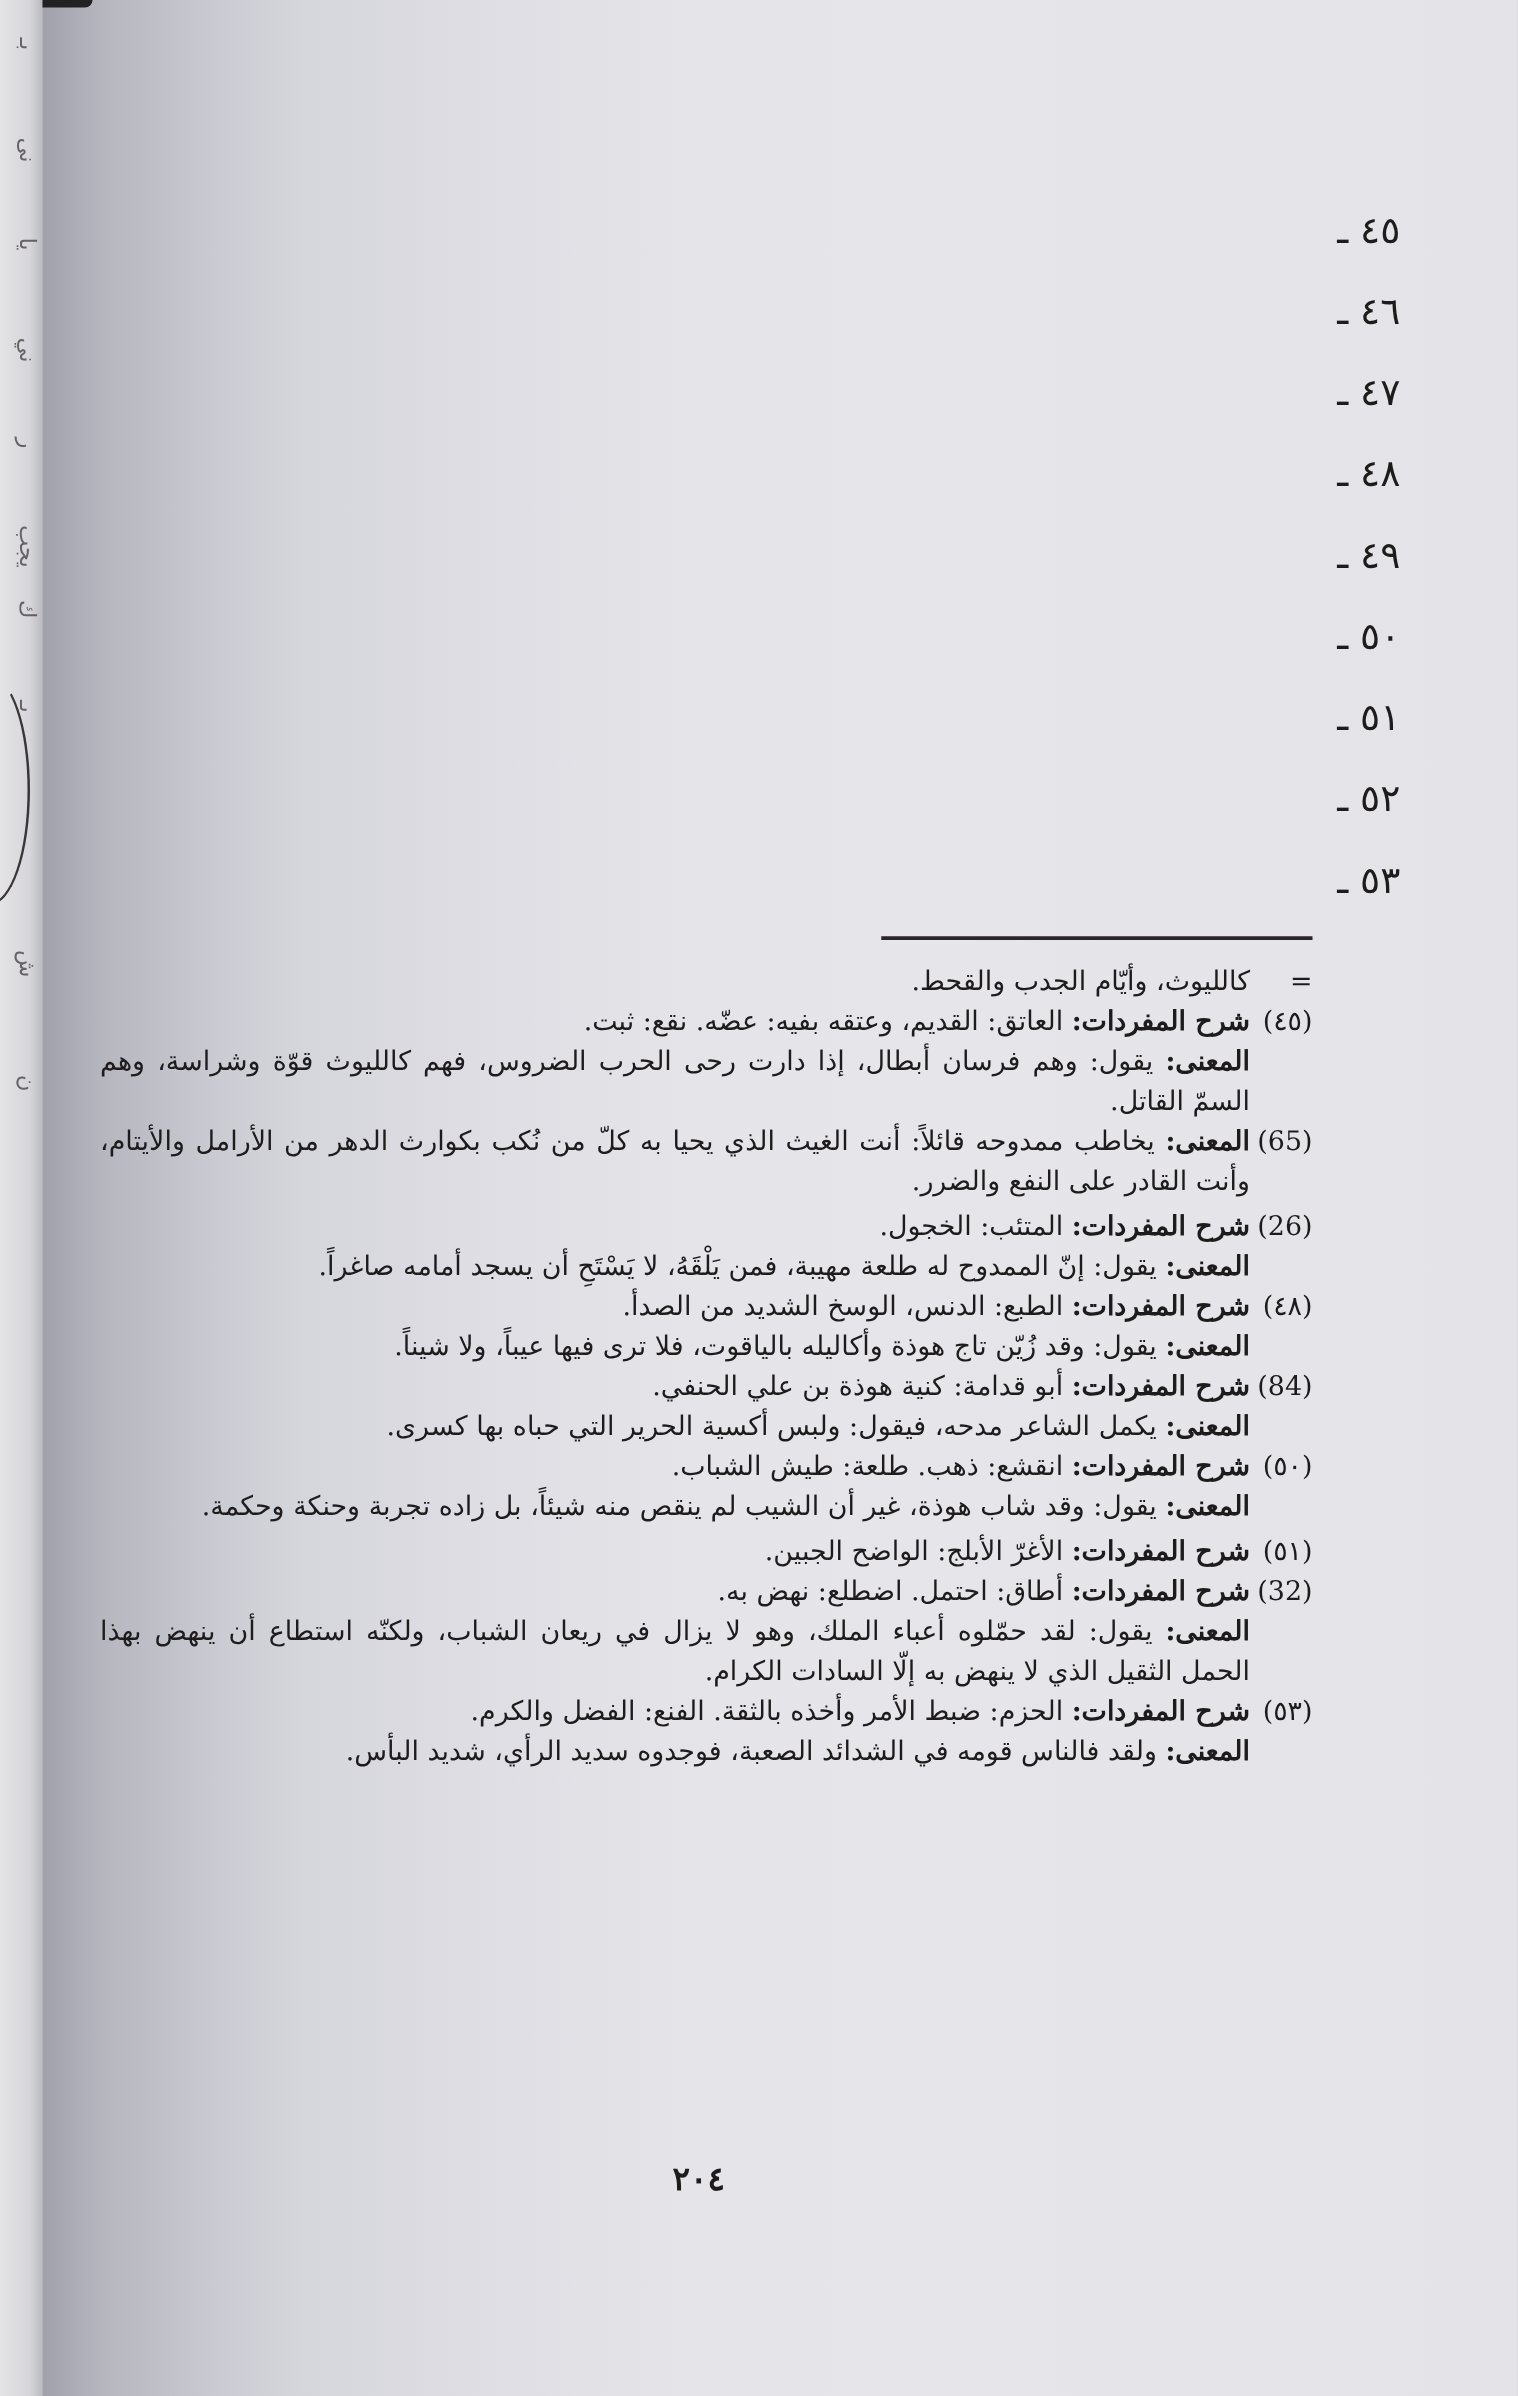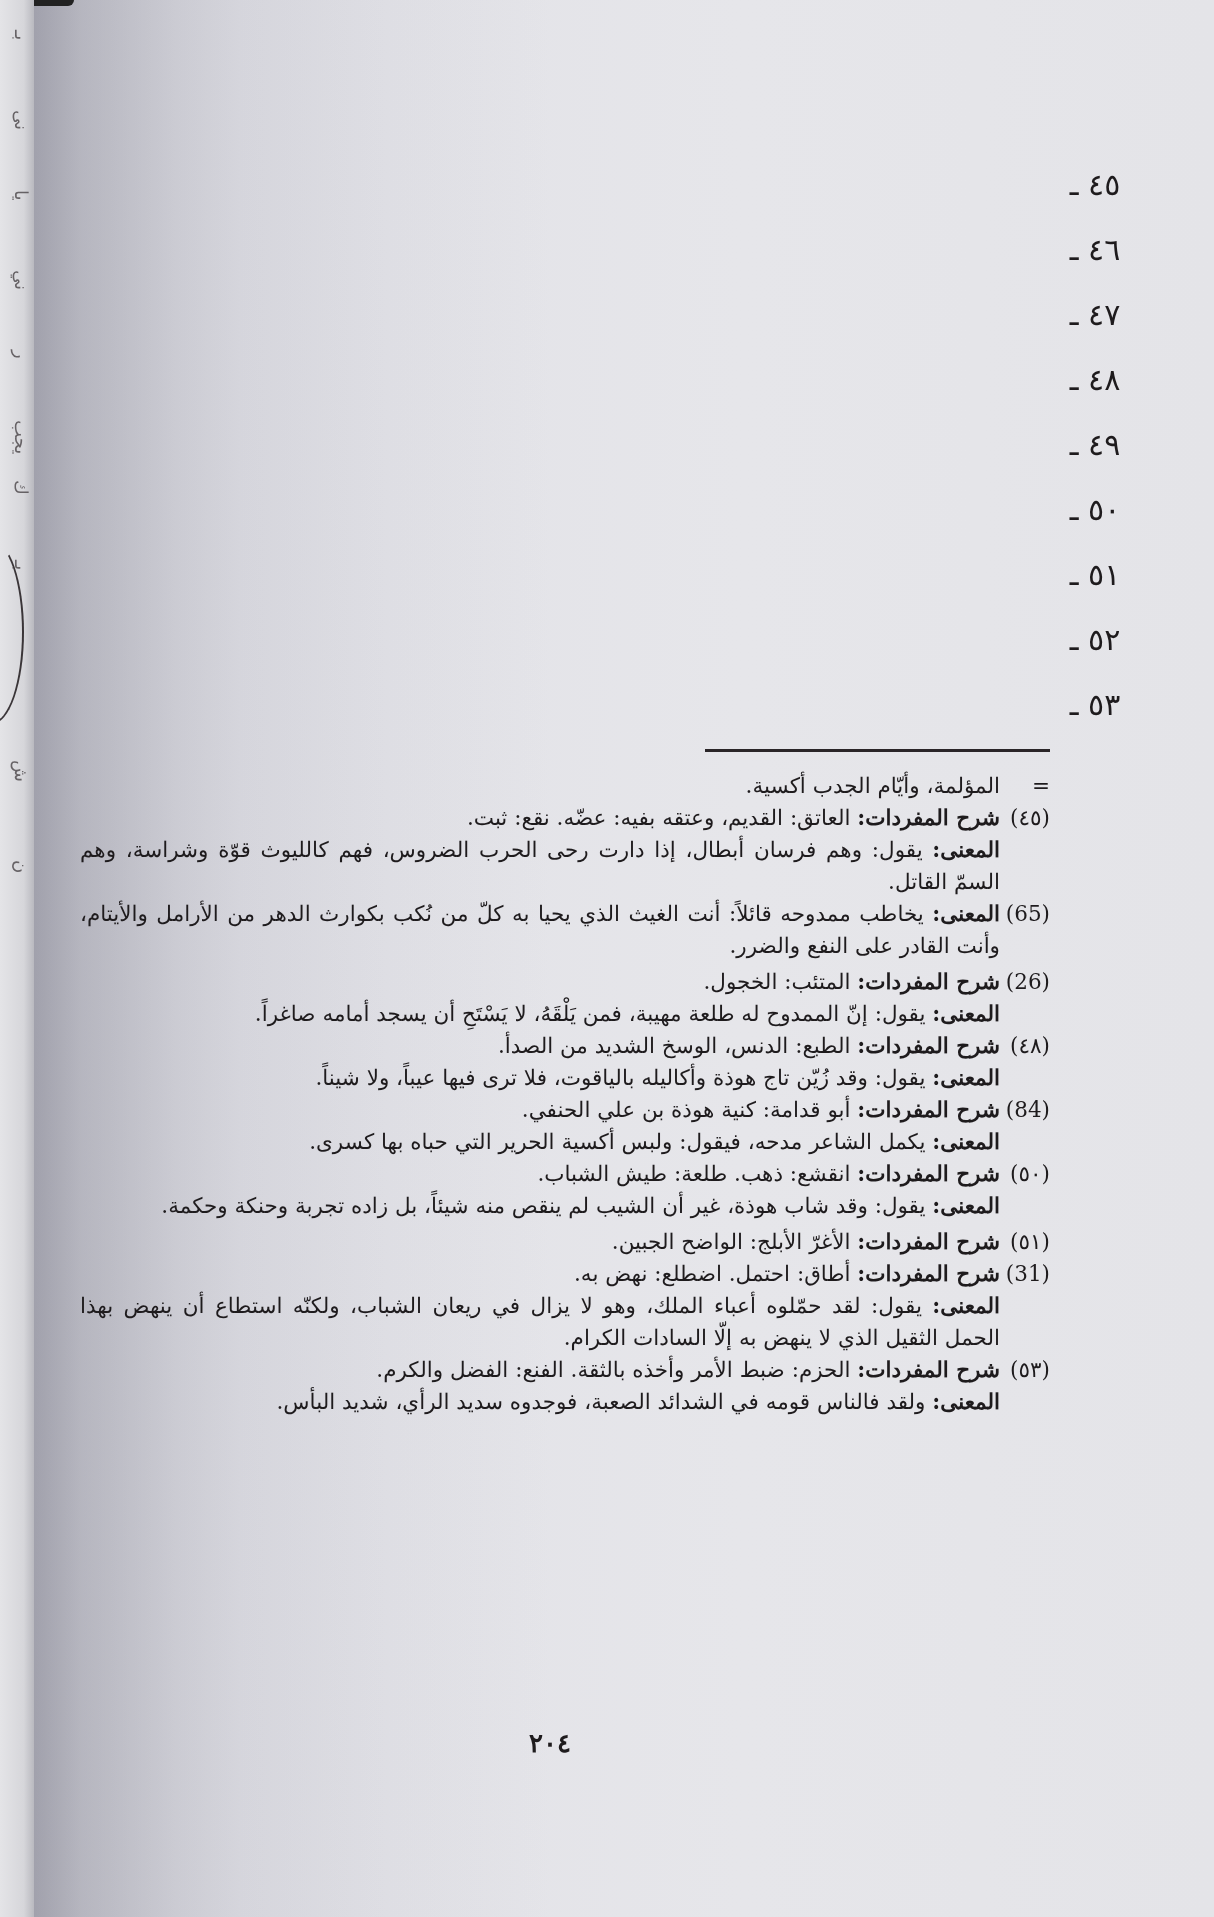--- a/index.html
+++ b/index.html
@@ -40,21 +40,21 @@
   }
   .notes {
     position: absolute; left: 80px; top: 770px; width: 970px; direction: rtl;
     font-size: 21.5px; line-height: 32px;
   }
   .note-line { position: relative; padding-right: 50px; text-align: justify; }
   .note-line .nnum { position: absolute; right: 0; top: 0; width: 50px; text-align: right; }
   .note-line .lbl { font-weight: bold; }
   .note-line.gap-top { margin-top: 4px; }
   .pagenum {
-    position: absolute; left: 520px; top: 1728px; width: 60px; text-align: center;
+    position: absolute; left: 520px; top: 1728px; width: 60px; text-align: right;
     font-size: 26px; font-weight: bold; direction: rtl;
   }
 </style>
 </head>
 <body>
 
 <div class="prev-page">
   <div class="curve"></div>
   <span class="frag" style="top:30px">بـ</span>
   <span class="frag" style="top:110px">نى</span>
@@ -110,21 +110,21 @@
 
   </div>
 </div>
 
 <div class="separator"></div>
 
 <div class="notes">
   <div class="note-line">
     <span class="nnum">=</span>
     <span class="lbl"></span>
-    <span>المؤلمة، وأيّام الجدب أكسية.</span>
+    <span>كالليوث، وأيّام الجدب والقحط.</span>
   </div>
   <div class="note-line">
     <span class="nnum">(٤٥)</span>
     <span class="lbl">شرح المفردات:</span>
     <span>العاتق: القديم، وعتقه بفيه: عضّه. نقع: ثبت.</span>
   </div>
   <div class="note-line">
     <span class="nnum"></span>
     <span class="lbl">المعنى:</span>
     <span>يقول: وهم فرسان أبطال، إذا دارت رحى الحرب الضروس، فهم كالليوث قوّة وشراسة، وهم السمّ القاتل.</span>
@@ -173,21 +173,21 @@
     <span class="nnum"></span>
     <span class="lbl">المعنى:</span>
     <span>يقول: وقد شاب هوذة، غير أن الشيب لم ينقص منه شيئاً، بل زاده تجربة وحنكة وحكمة.</span>
   </div>
   <div class="note-line gap-top">
     <span class="nnum">(٥١)</span>
     <span class="lbl">شرح المفردات:</span>
     <span>الأغرّ الأبلج: الواضح الجبين.</span>
   </div>
   <div class="note-line">
-    <span class="nnum">(31)</span>
+    <span class="nnum">(32)</span>
     <span class="lbl">شرح المفردات:</span>
     <span>أطاق: احتمل. اضطلع: نهض به.</span>
   </div>
   <div class="note-line">
     <span class="nnum"></span>
     <span class="lbl">المعنى:</span>
     <span>يقول: لقد حمّلوه أعباء الملك، وهو لا يزال في ريعان الشباب، ولكنّه استطاع أن ينهض بهذا الحمل الثقيل الذي لا ينهض به إلّا السادات الكرام.</span>
   </div>
   <div class="note-line">
     <span class="nnum">(٥٣)</span>

